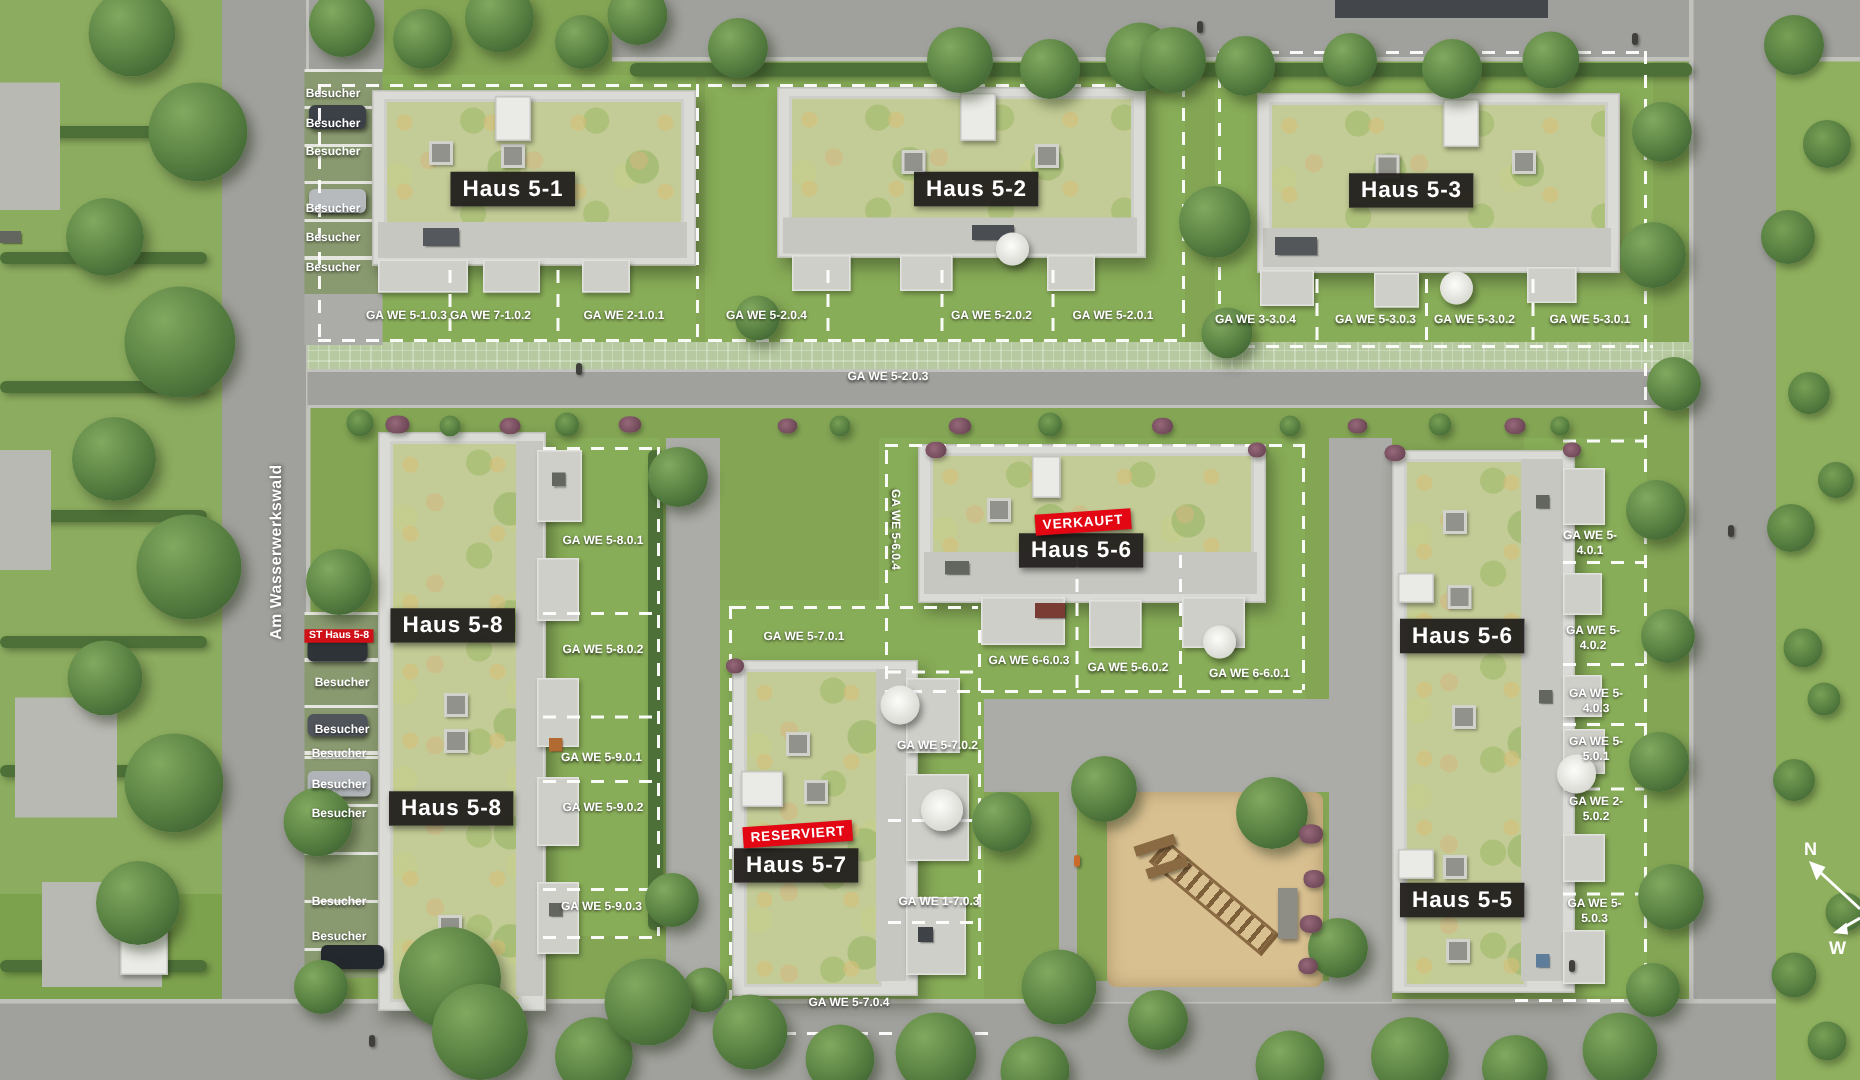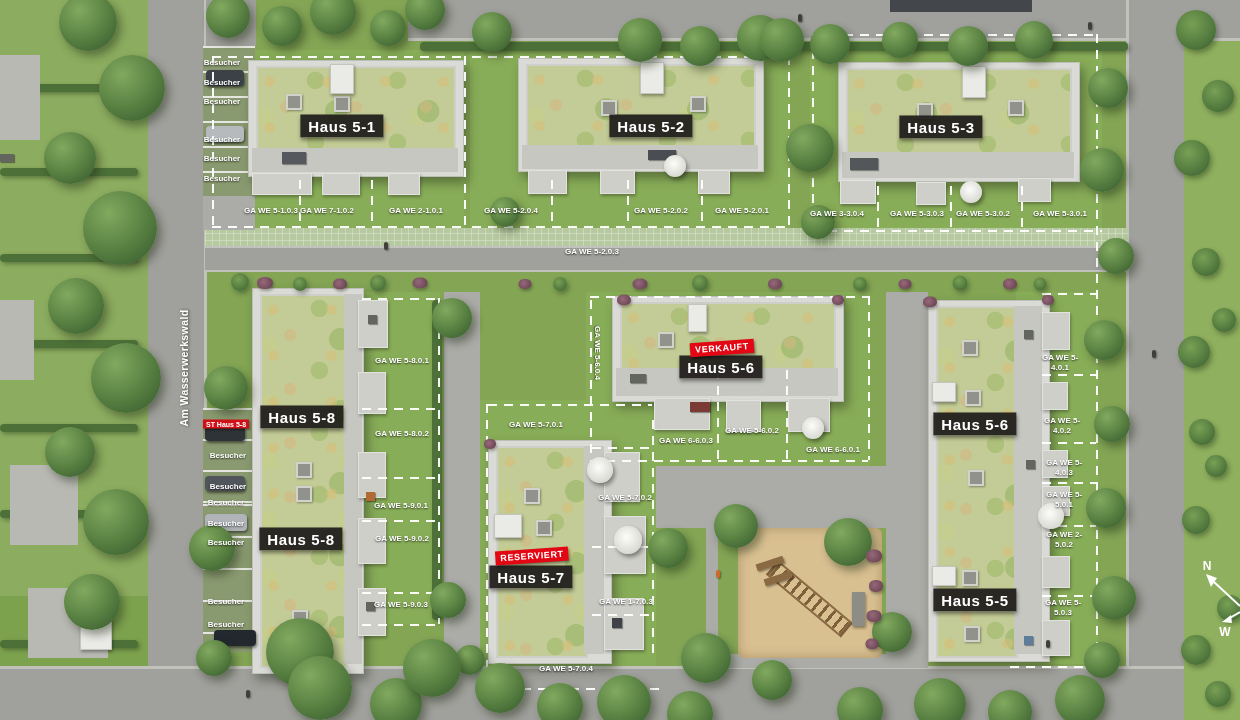--- a/index.html
+++ b/index.html
@@ -411,21 +411,21 @@
   <div class="abs ga" style="left:402px;top:433px;">GA WE 5-8.0.2</div>
   <div class="abs ga" style="left:401px;top:505px;">GA WE 5-9.0.1</div>
   <div class="abs ga" style="left:402px;top:538px;">GA WE 5-9.0.2</div>
   <div class="abs ga" style="left:401px;top:604px;">GA WE 5-9.0.3</div>
   <div class="abs ga" style="left:536px;top:424px;">GA WE 5-7.0.1</div>
   <div class="abs ga" style="left:625px;top:497px;">GA WE 5-7.0.2</div>
   <div class="abs ga" style="left:626px;top:601px;">GA WE 1-7.0.3</div>
   <div class="abs ga" style="left:566px;top:668px;">GA WE 5-7.0.4</div>
   <div class="abs ga vert" style="left:597px;top:353px;">GA WE 5-6.0.4</div>
   <div class="abs ga" style="left:686px;top:440px;">GA WE 6-6.0.3</div>
-  <div class="abs ga" style="left:752px;top:430px;">GA WE 5-6.0.2</div>
+  <div class="abs ga" style="left:752px;top:445px;">GA WE 5-6.0.2</div>
   <div class="abs ga" style="left:833px;top:449px;">GA WE 6-6.0.1</div>
   <div class="abs ga wrap" style="left:1060px;top:363px;">GA WE 5-4.0.1</div>
   <div class="abs ga wrap" style="left:1062px;top:426px;">GA WE 5-4.0.2</div>
   <div class="abs ga wrap" style="left:1064px;top:468px;">GA WE 5-4.0.3</div>
   <div class="abs ga wrap" style="left:1064px;top:500px;">GA WE 5-5.0.1</div>
   <div class="abs ga wrap" style="left:1064px;top:540px;">GA WE 2-5.0.2</div>
   <div class="abs ga wrap" style="left:1063px;top:608px;">GA WE 5-5.0.3</div>
 
   <div class="abs stlabel" style="left:226px;top:424px;">ST Haus 5-8</div>
   <div class="abs besucher" style="left:222px;top:62px;">Besucher</div>

